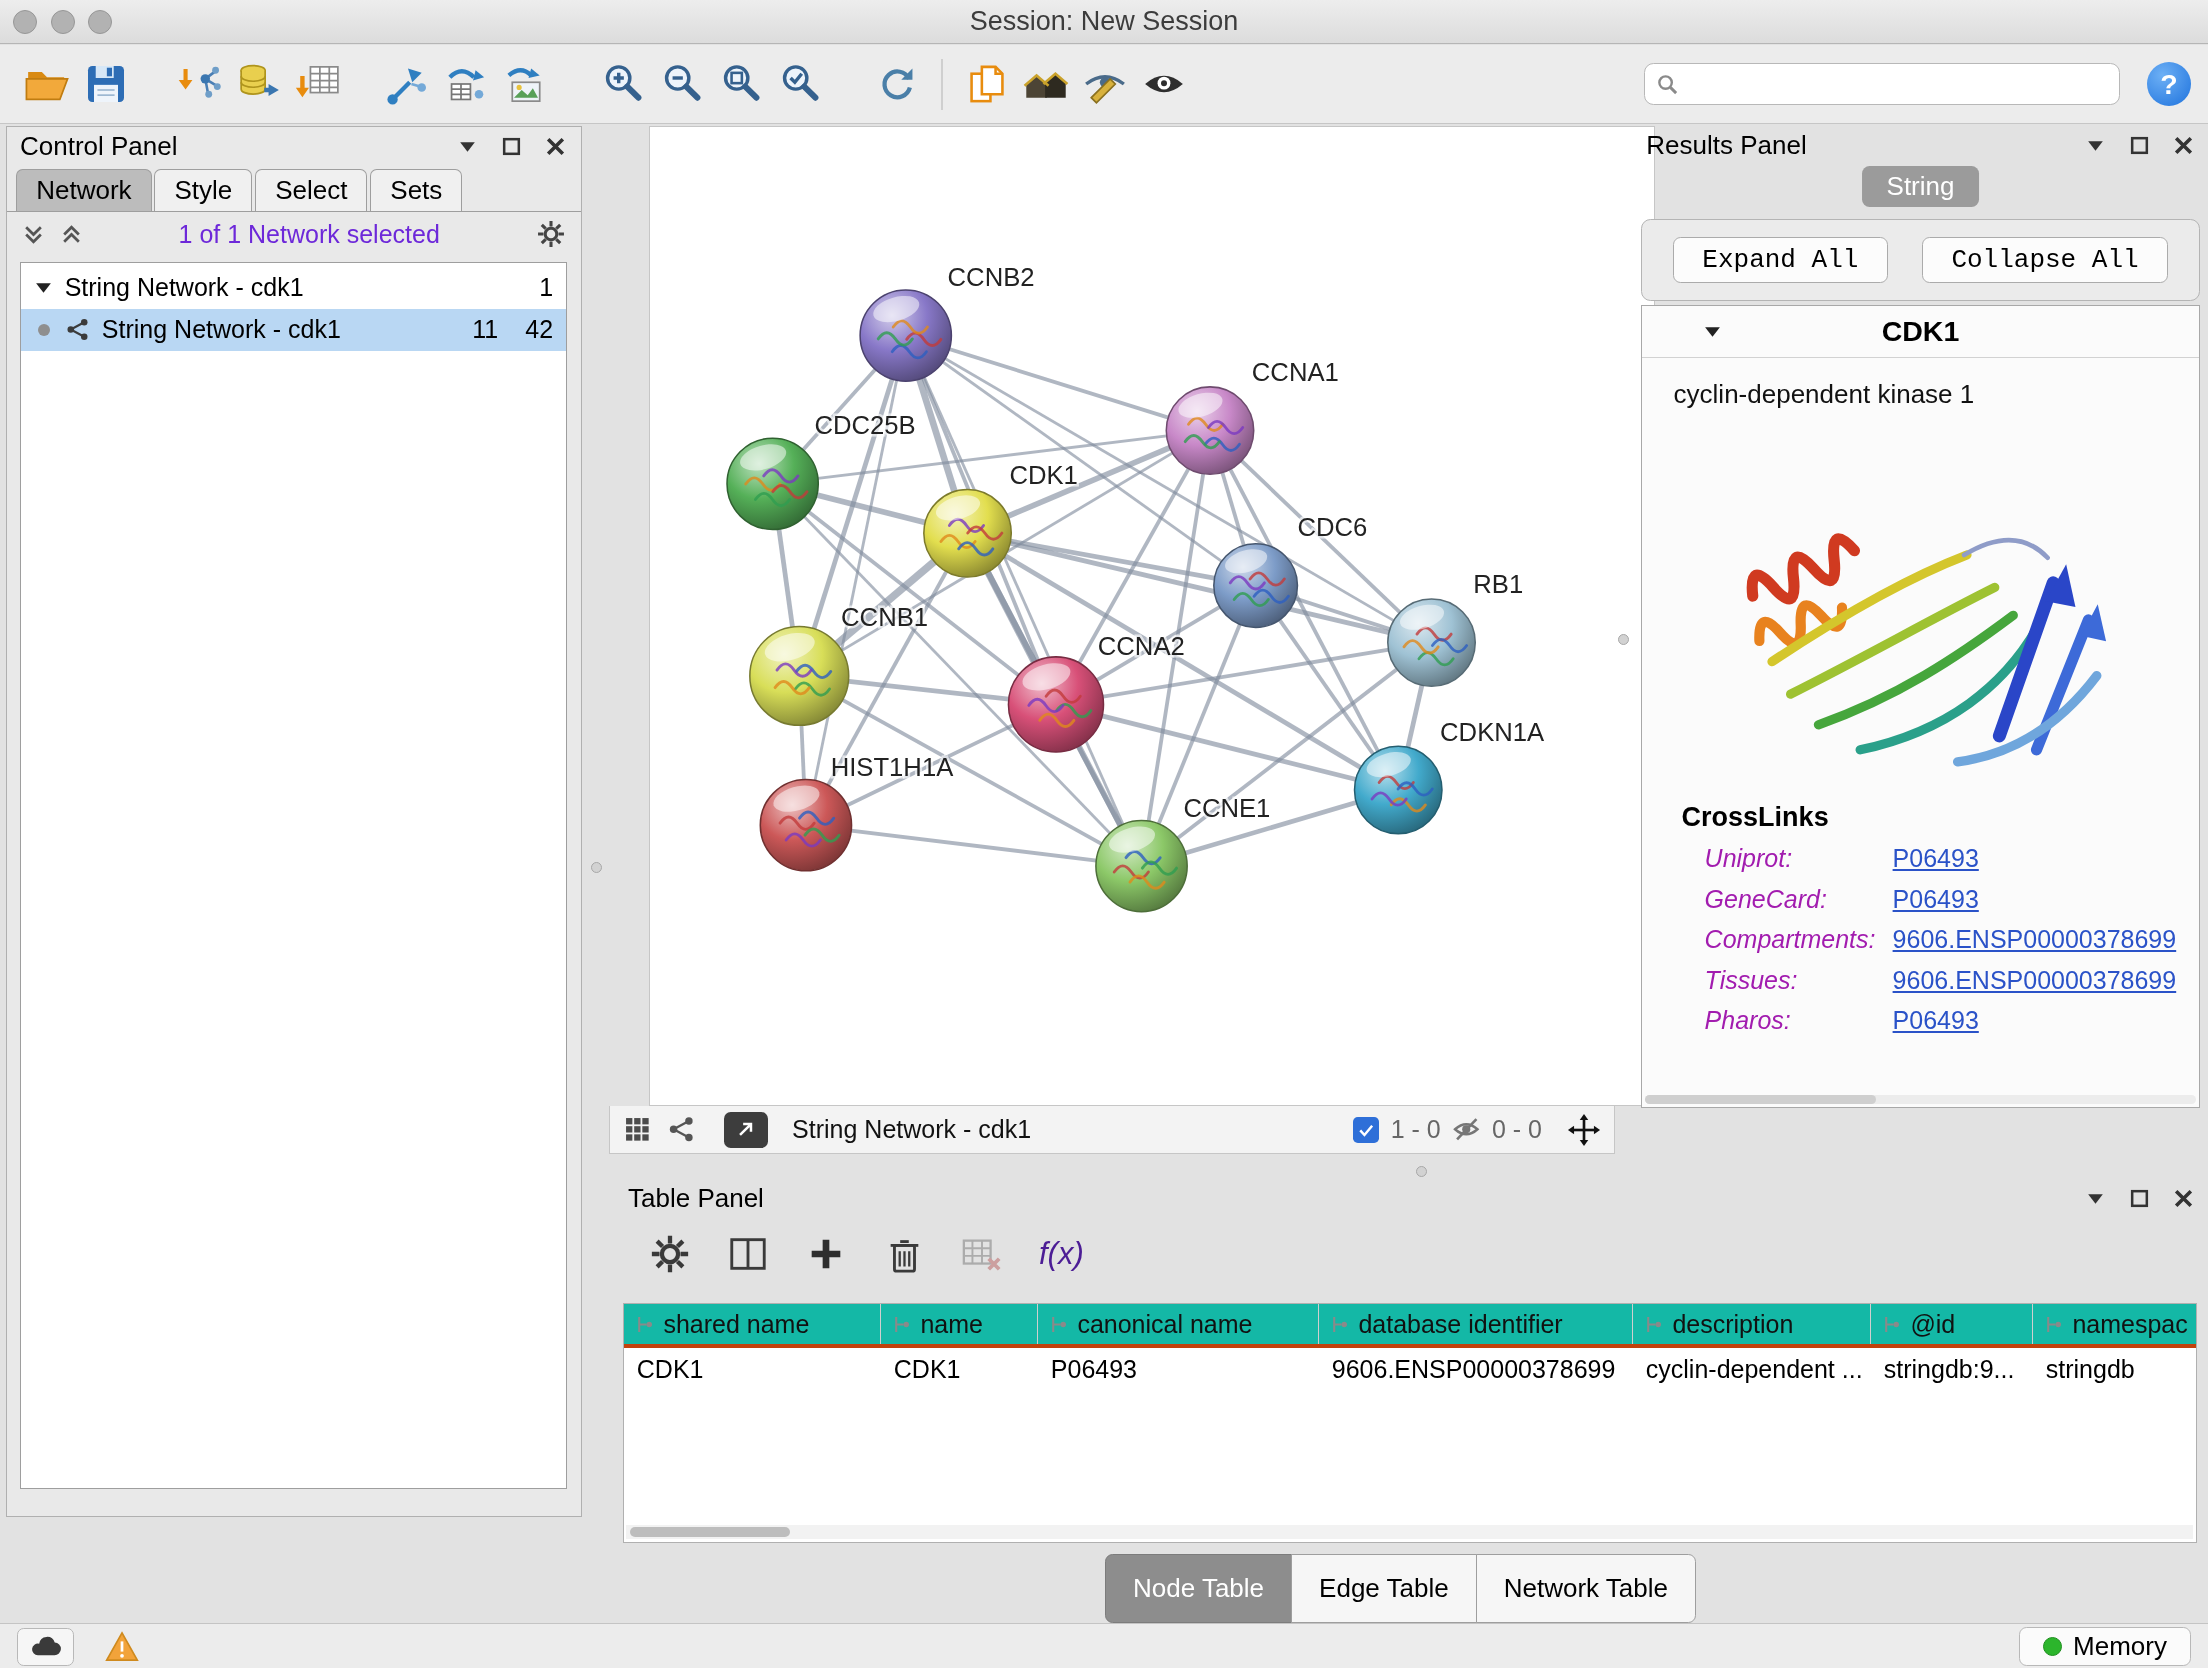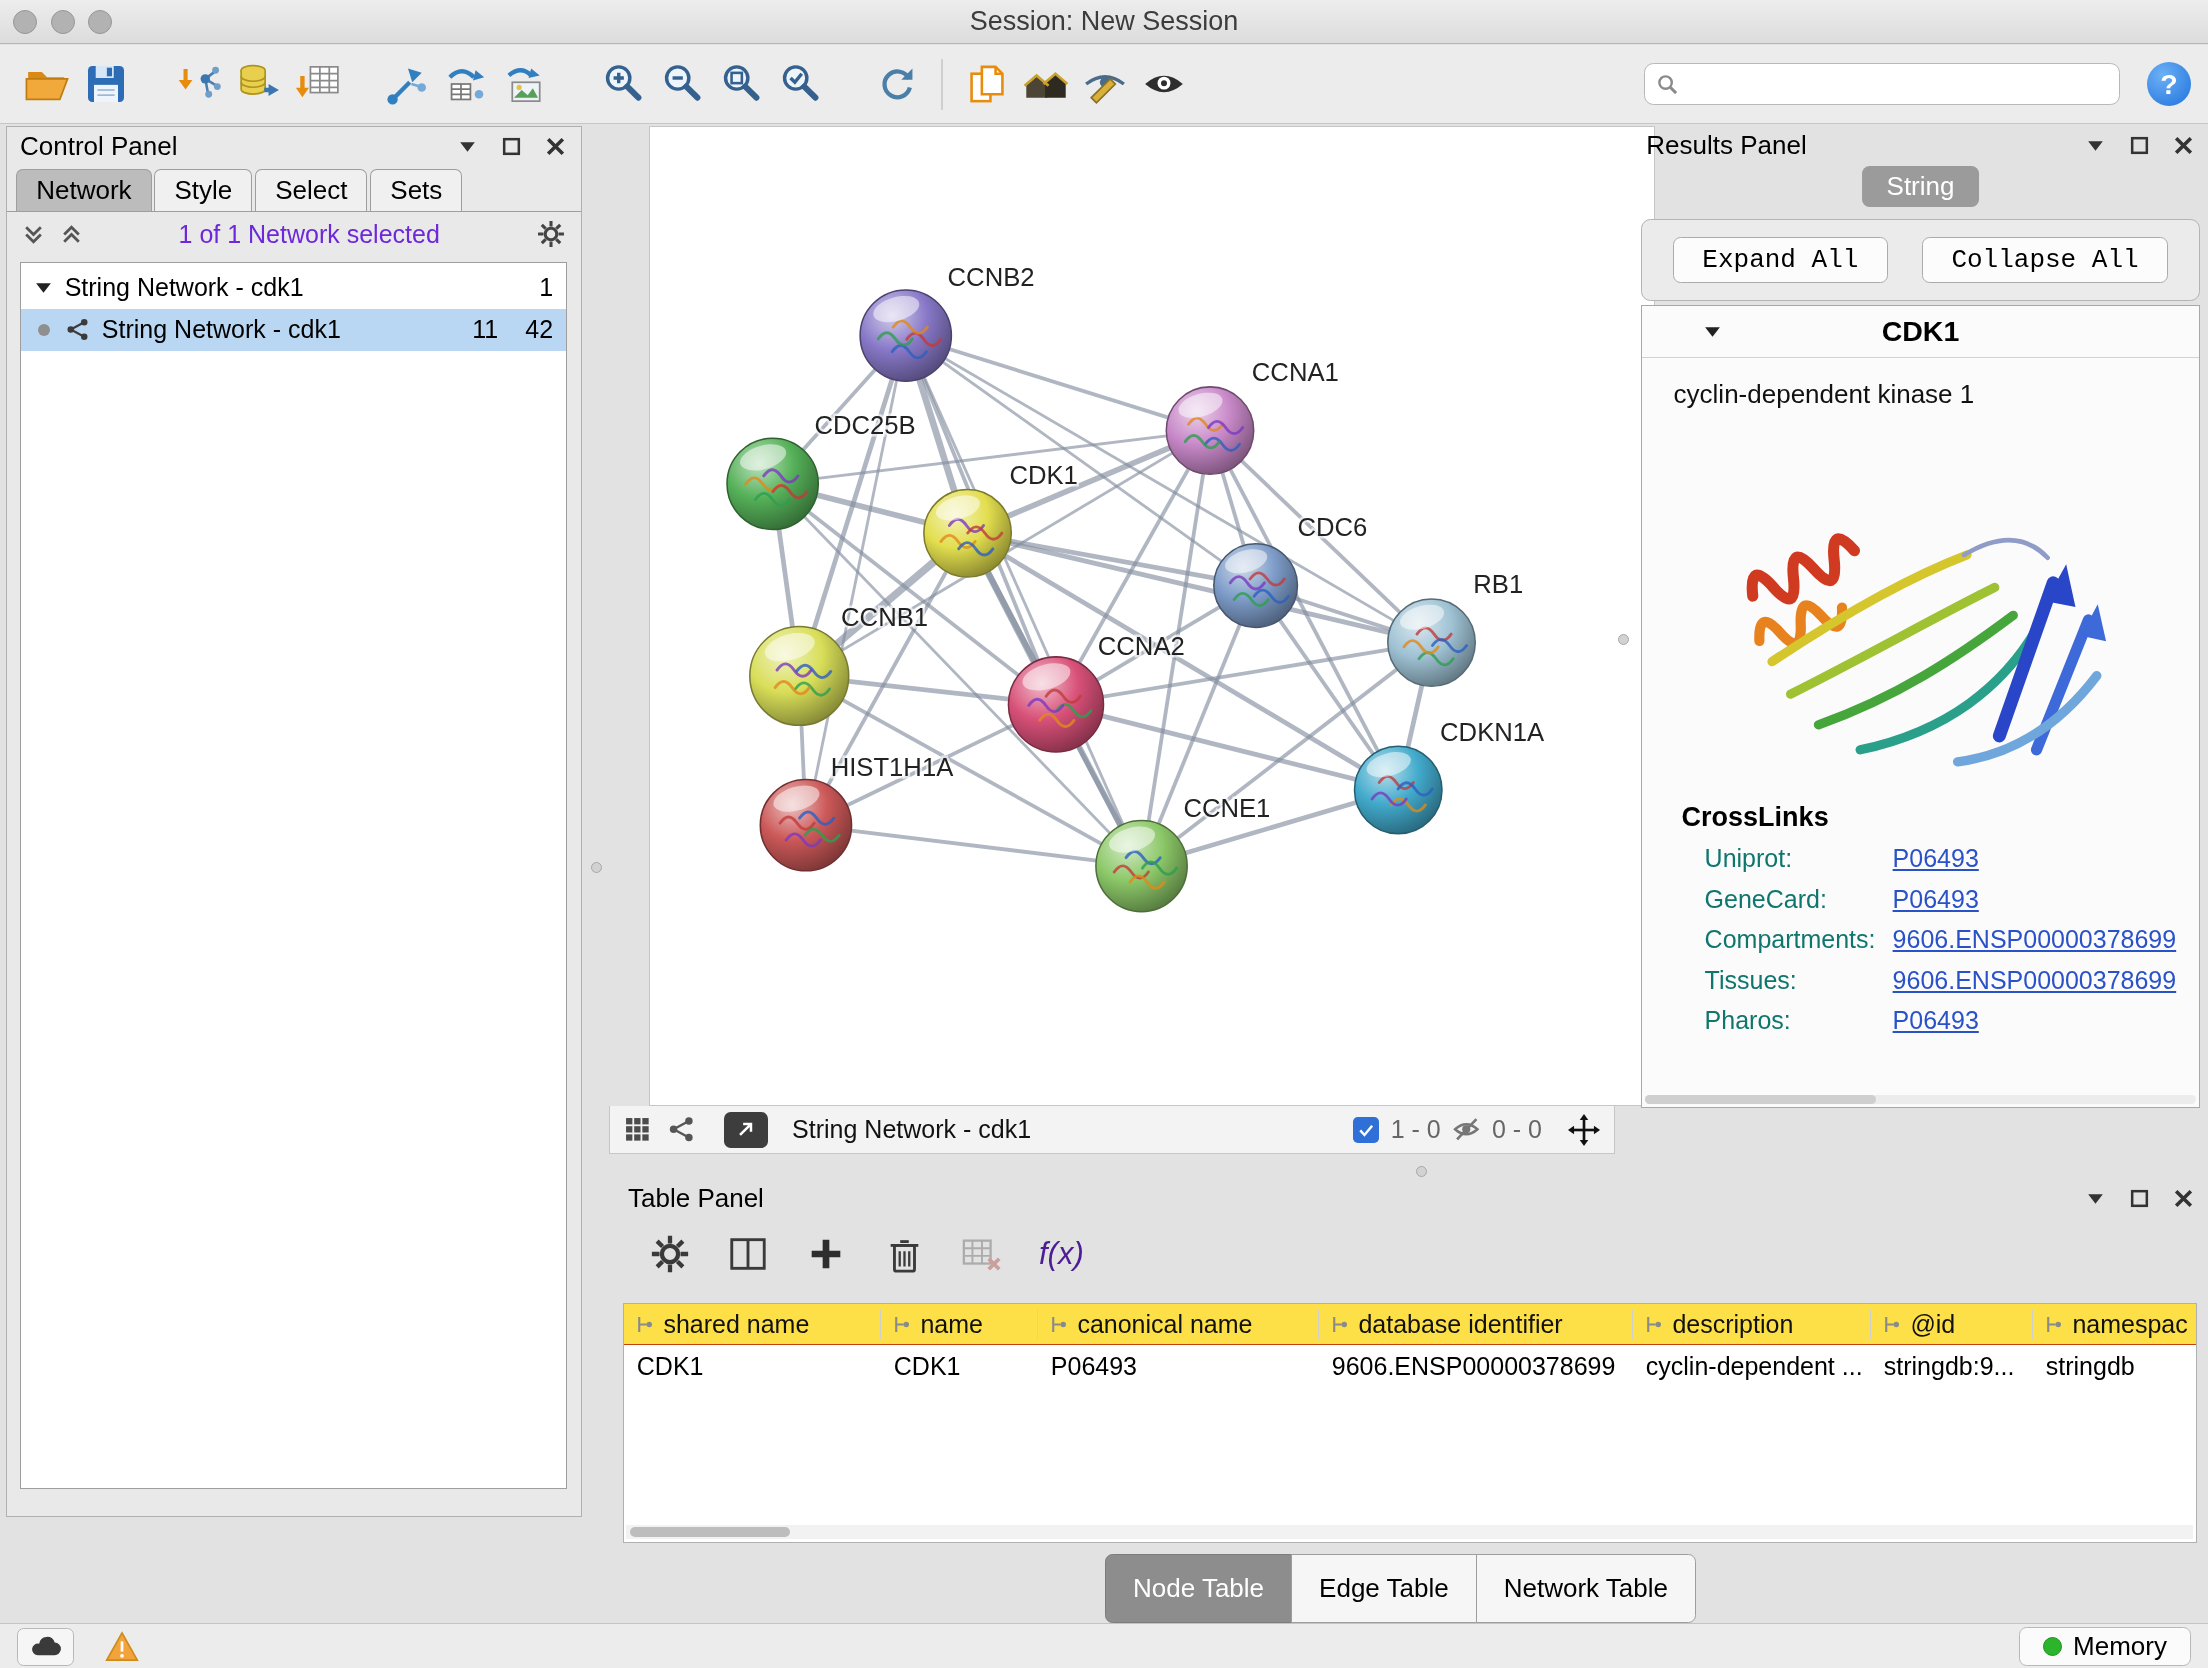--- a/index.html
+++ b/index.html
@@ -71,34 +71,34 @@
               border-radius:9.5px;display:flex;align-items:center;justify-content:center;gap:34px;box-sizing:border-box;}
   .btn{font-family:Liberation Mono, monospace;font-size:26px;color:#000;background:#fcfcfc;border:1px solid #ababab;border-radius:7.6px;padding:6.7px 28.5px;}
   .rp-box{position:absolute;left:7.6px;right:7.6px;top:179px;bottom:68px;background:#fbfbfb;border:1px solid #a8a8a8;box-sizing:border-box;}
   .rp-hd{position:relative;height:51px;border-bottom:1px solid #d2d2d2;display:flex;align-items:center;justify-content:center;}
   .rp-tri{position:absolute;left:61px;top:16px;width:19px;height:19px;}
   .rp-name{font-size:28.5px;font-weight:bold;color:#000;}
   .rp-desc{font-size:26px;color:#111;padding:21px 0 0 32px;}
   .protein-svg{display:block;width:399px;height:354px;margin:19px auto 0;}
   .xl-title{font-size:27px;font-weight:bold;color:#000;padding:19px 0 0 40px;}
   .xl-row{display:flex;align-items:center;font-size:25px;padding:11.4px 0 0 63px;}
-  .xl-lab{width:188px;color:#0f766e;flex:0 0 auto;}
+  .xl-lab{width:188px;color:#a21caf;flex:0 0 auto;font-style:italic;}
   .xl-val{color:#2a52c8;}
   .rp-scroll{position:absolute;left:3.8px;right:3.8px;bottom:2.9px;height:9.5px;background:#ececec;border-radius:4.8px;}
   .rp-thumb{width:42%;height:100%;background:#cfcfcf;border-radius:4.8px;}
   
   .table-panel{position:absolute;left:594px;top:1179px;width:1614px;height:441px;}
   .phead.tp{padding:0 13.3px 0 34px;}
   .tp-toolbar{display:flex;align-items:center;gap:36px;padding:9.5px 0 0 55px;height:55px;}
   .tico{width:42px;height:42px;flex:0 0 auto;}
   .dis{opacity:.38;}
   .fx{font-family:Liberation Sans, sans-serif;font-style:italic;font-size:31px;color:#4c1d95;}
   .tbl{position:absolute;left:28.5px;right:11.4px;top:124px;height:240px;background:#fff;border:1px solid #b0b0b0;
        box-sizing:border-box;overflow:hidden;}
-  .tbl-head{display:flex;height:40px;background:#fde047;border-bottom:1px solid #c2410c;align-items:center;}
+  .tbl-head{display:flex;height:40px;background:#14b8a6;border-bottom:4px solid #c2410c;}
   .th{display:flex;align-items:center;padding-left:11.4px;box-sizing:border-box;border-right:1px solid #cfcfcf;
       font-size:25px;color:#111;gap:9.5px;overflow:hidden;white-space:nowrap;flex:0 0 auto;}
   .colicon{width:19px;height:19px;flex:0 0 auto;}
   .tbl-row{display:flex;height:42px;}
   .td{display:flex;align-items:center;padding-left:13.3px;box-sizing:border-box;font-size:25px;color:#000;
       overflow:hidden;white-space:nowrap;flex:0 0 auto;}
   .tbl-scroll{position:absolute;left:2.9px;right:2.9px;bottom:2.9px;height:14.3px;background:#f2f2f2;}
   .tbl-thumb{width:160px;height:10.5px;margin:1.9px 0 0 3.8px;background:#bdbdbd;border-radius:5.7px;}
   .tp-tabs{position:absolute;left:0;right:0;top:375px;display:flex;justify-content:center;}
   .ttab{font-size:26px;padding:18px 27px;background:#f6f6f6;border:1px solid #9e9e9e;margin-left:-1px;color:#000;}

